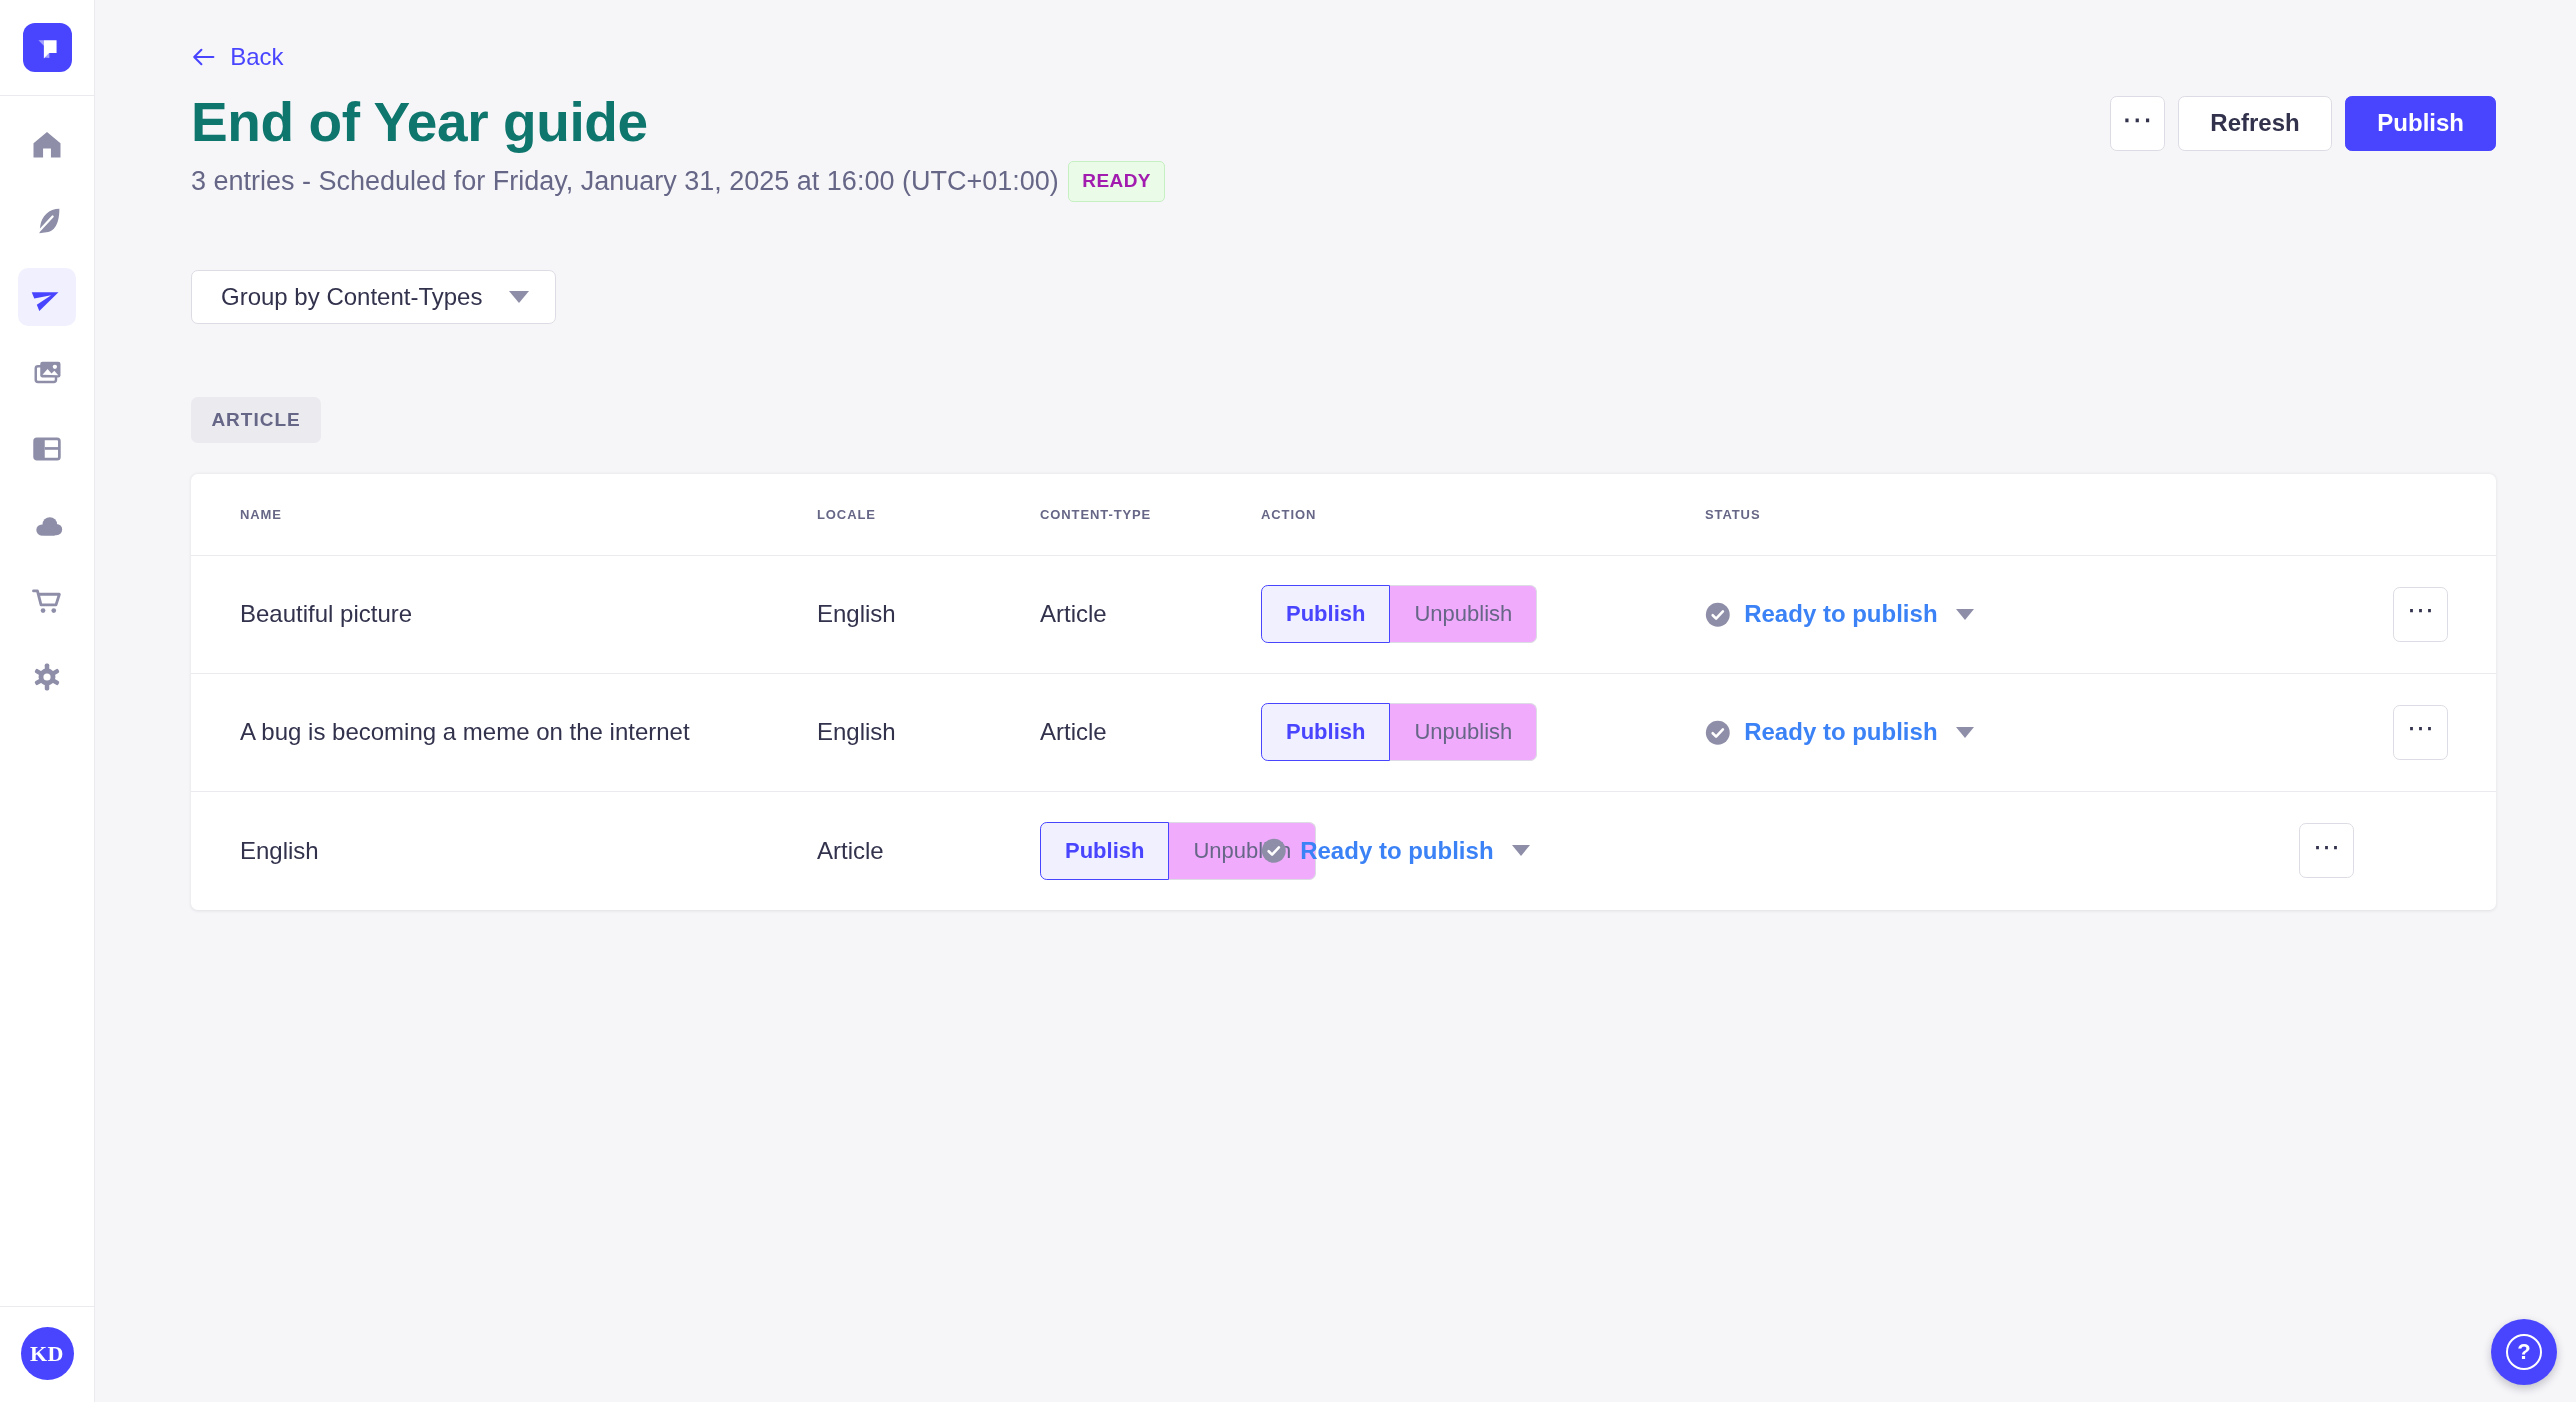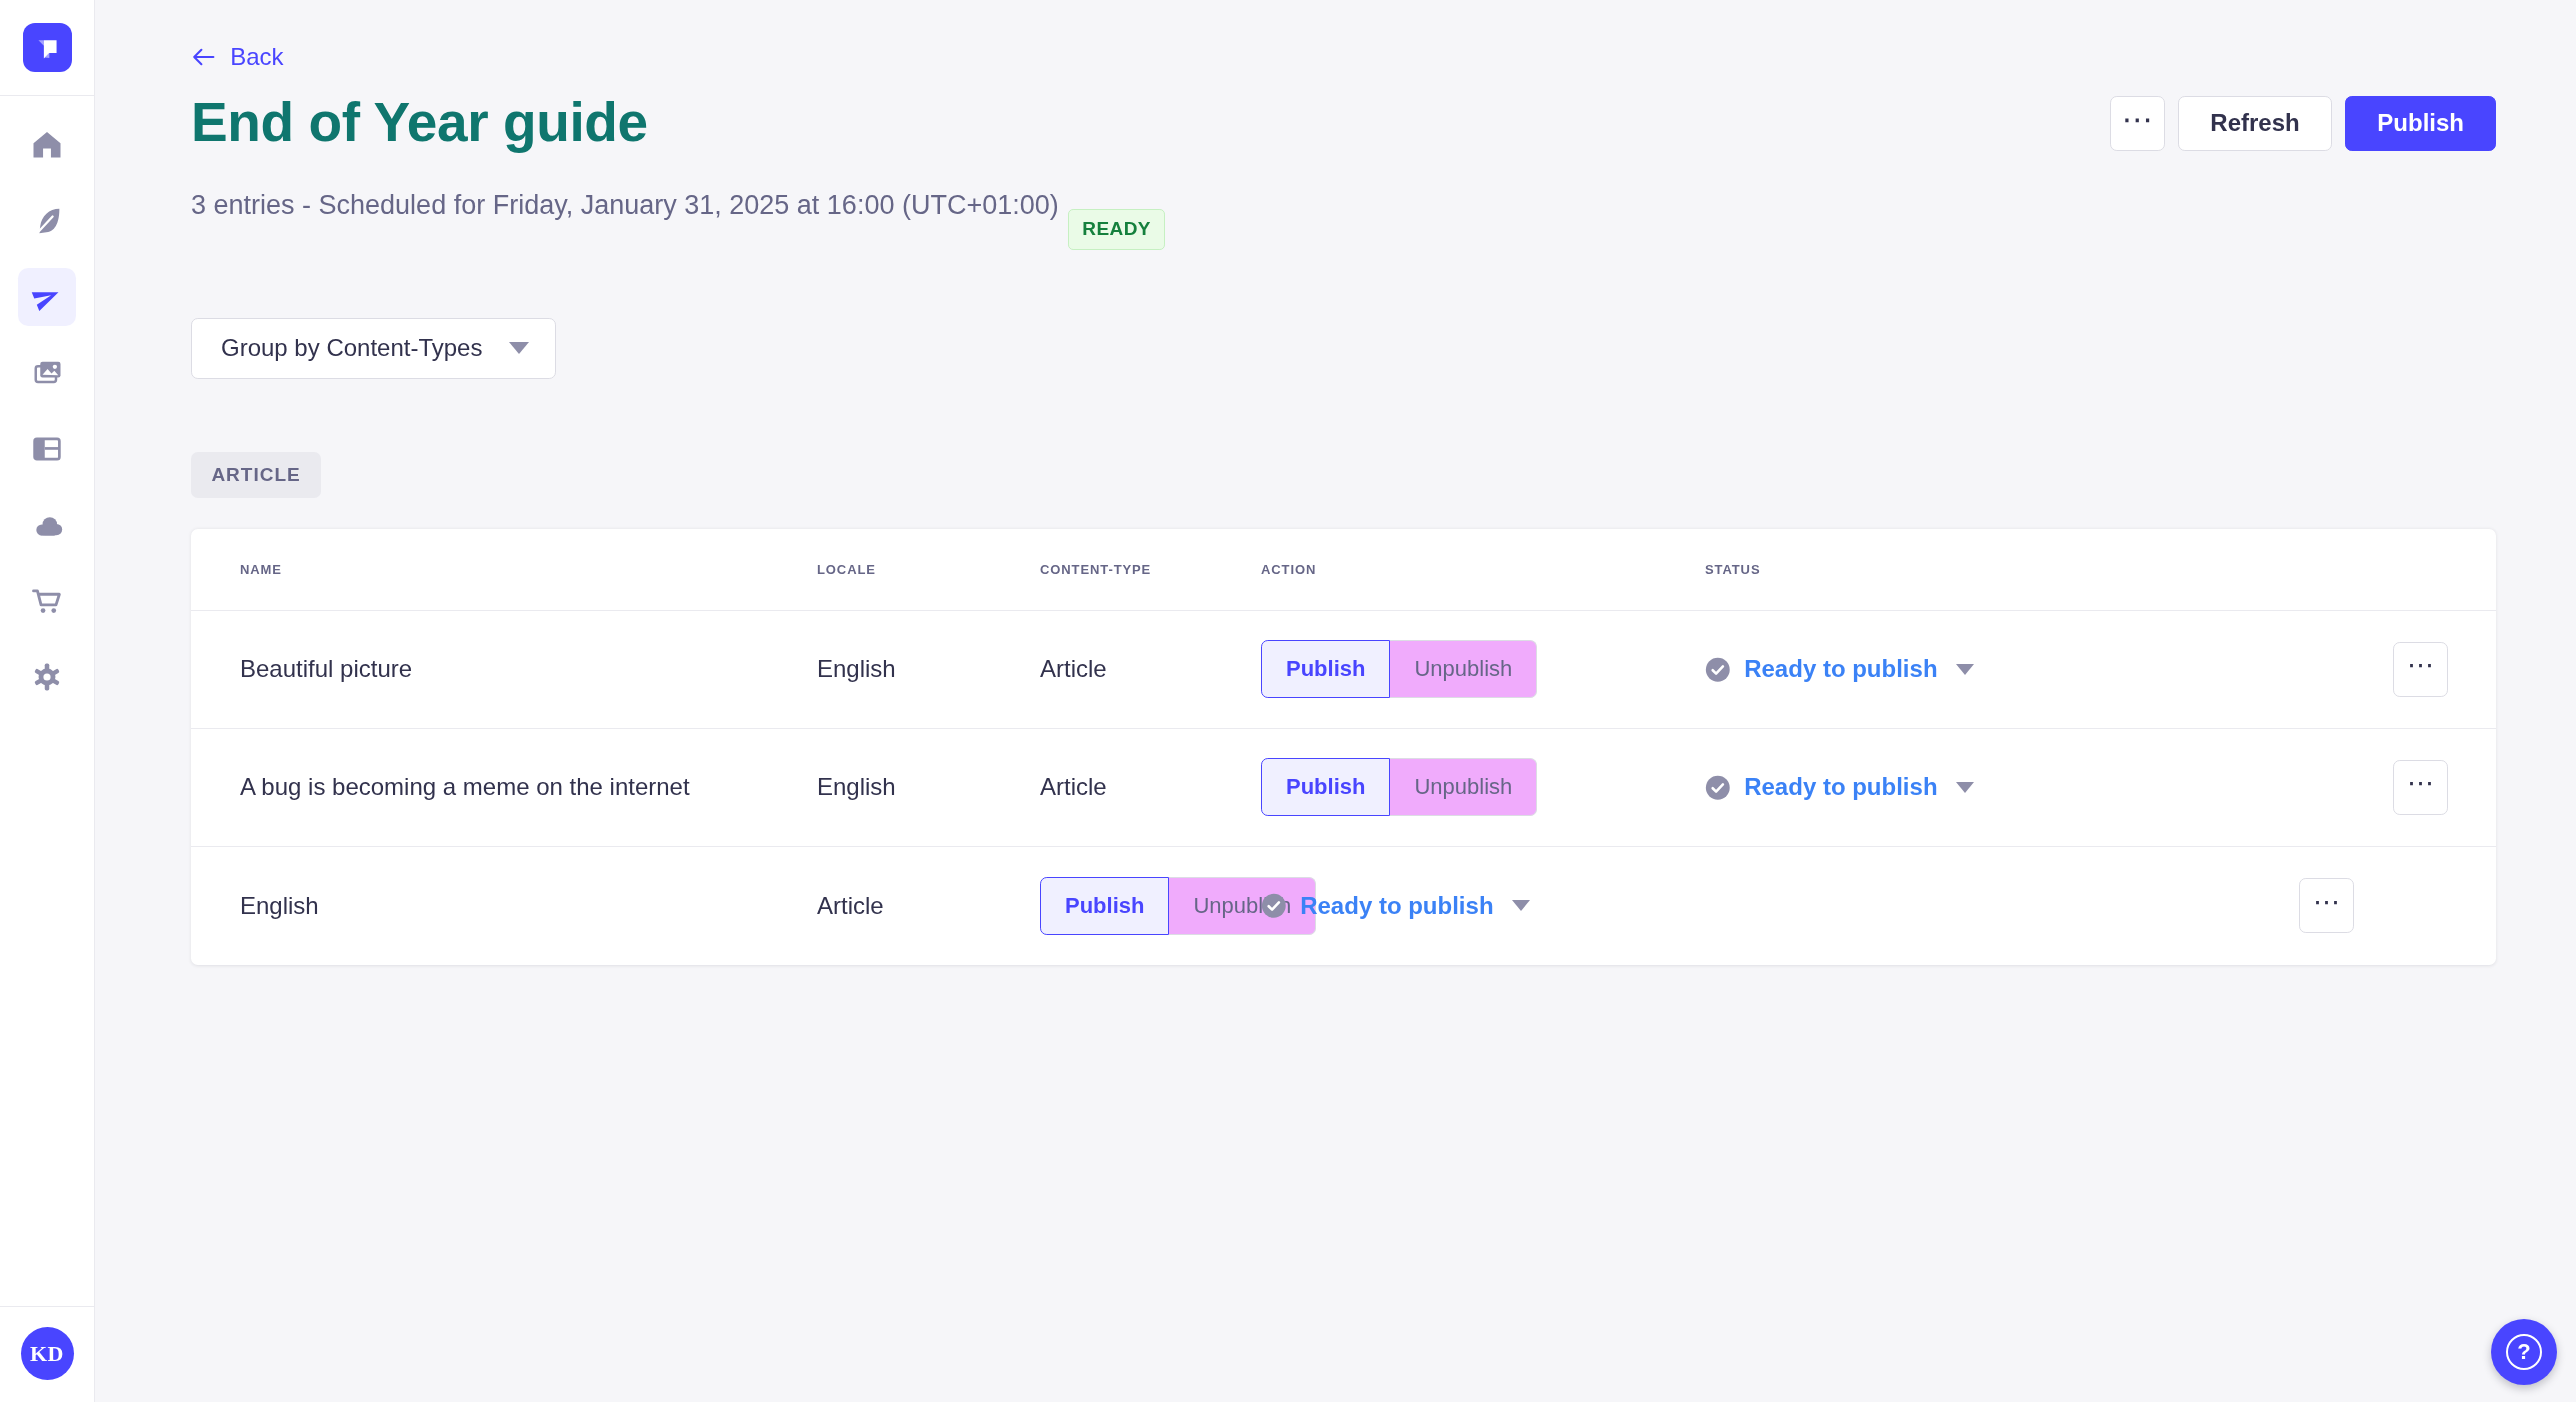--- a/index.html
+++ b/index.html
@@ -57,27 +57,27 @@
     height:55px; border-radius:6.8px; font-size:24px; display:inline-flex;
     align-items:center; justify-content:center; cursor:pointer;
   }
   .btn-more { width:55px; background:#fff; border:0.9px solid #dcdce4; color:#32324d; font-size:31px; padding-bottom:8.5px; }
   .btn-secondary { padding:0 31px; background:#fff; border:0.9px solid #dcdce4; color:#32324d; font-weight:700; }
   .btn-primary { padding:0 31px; background:#4945ff; border:0.9px solid #4945ff; color:#fff; font-weight:700; }
 
   .subtitle-row { display:flex; align-items:center; gap:9px; margin-top:8.5px; }
   .subtitle { font-size:27px; color:#666687; }
   .ready-badge {
-    font-size:19px; font-weight:700; color:#15803d; background:#eafbe7;
-    border:0.9px solid #c6f0c2; border-radius:5.1px; padding:8.5px 13.6px; letter-spacing:0.4px;margin-top:48px;
+    font-size:19px; font-weight:700; color:#a21caf; background:#eafbe7;
+    border:0.9px solid #c6f0c2; border-radius:5.1px; padding:8.5px 13.6px; letter-spacing:0.4px;
   }
 
   .controls { margin-top:68px; }
   .dropdown {
-    display:inline-flex; align-items:center; gap:27px; height:61px; padding:0 25.6px 0 29px;
+    display:inline-flex; align-items:center; gap:27px; height:54px; padding:0 25.6px 0 29px;
     background:#fff; border:0.9px solid #dcdce4; border-radius:6.8px; font-size:24px; color:#32324d; cursor:pointer;
   }
   .caret {
     width:0; height:0; border-left:10.2px solid transparent; border-right:10.2px solid transparent;
     border-top:12px solid #8e8ea9;
   }
 
   .group-badge {
     display:inline-block; margin-top:73px; background:#eaeaef; color:#666687;
     font-size:19px; font-weight:700; letter-spacing:1px; padding:12px 20.4px; border-radius:6.8px;

